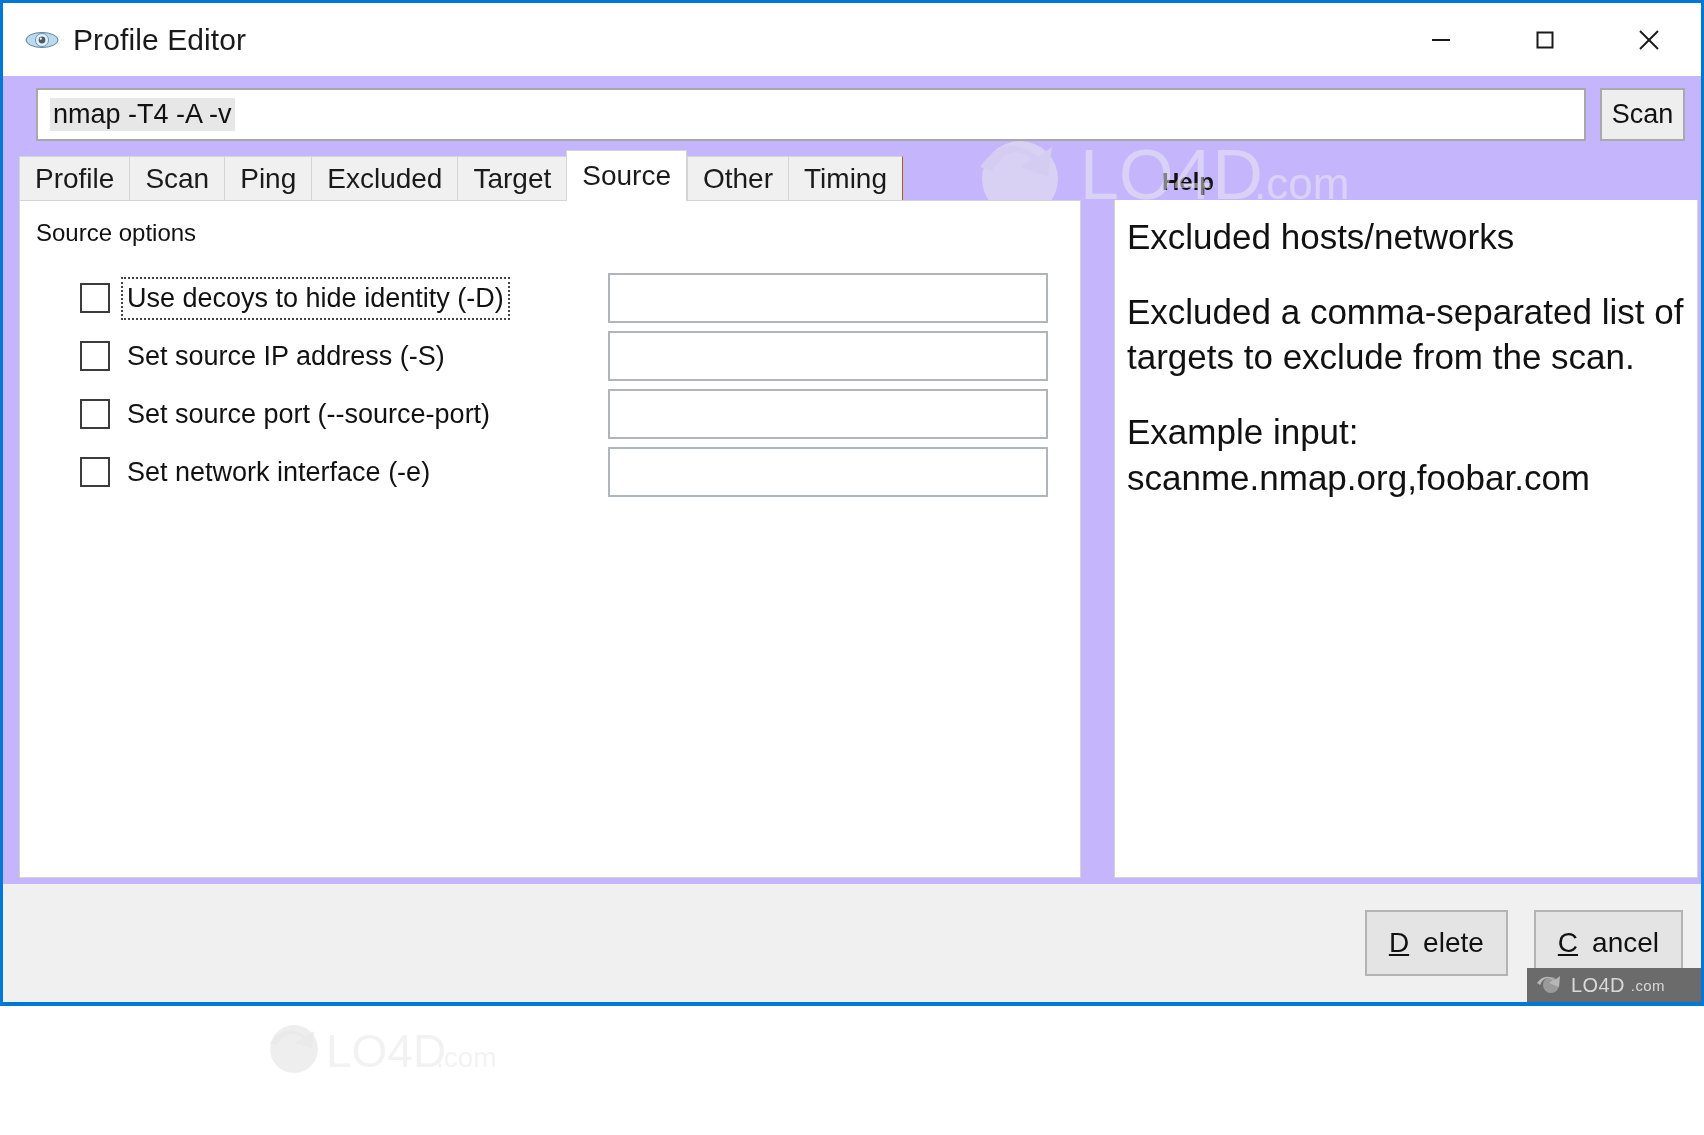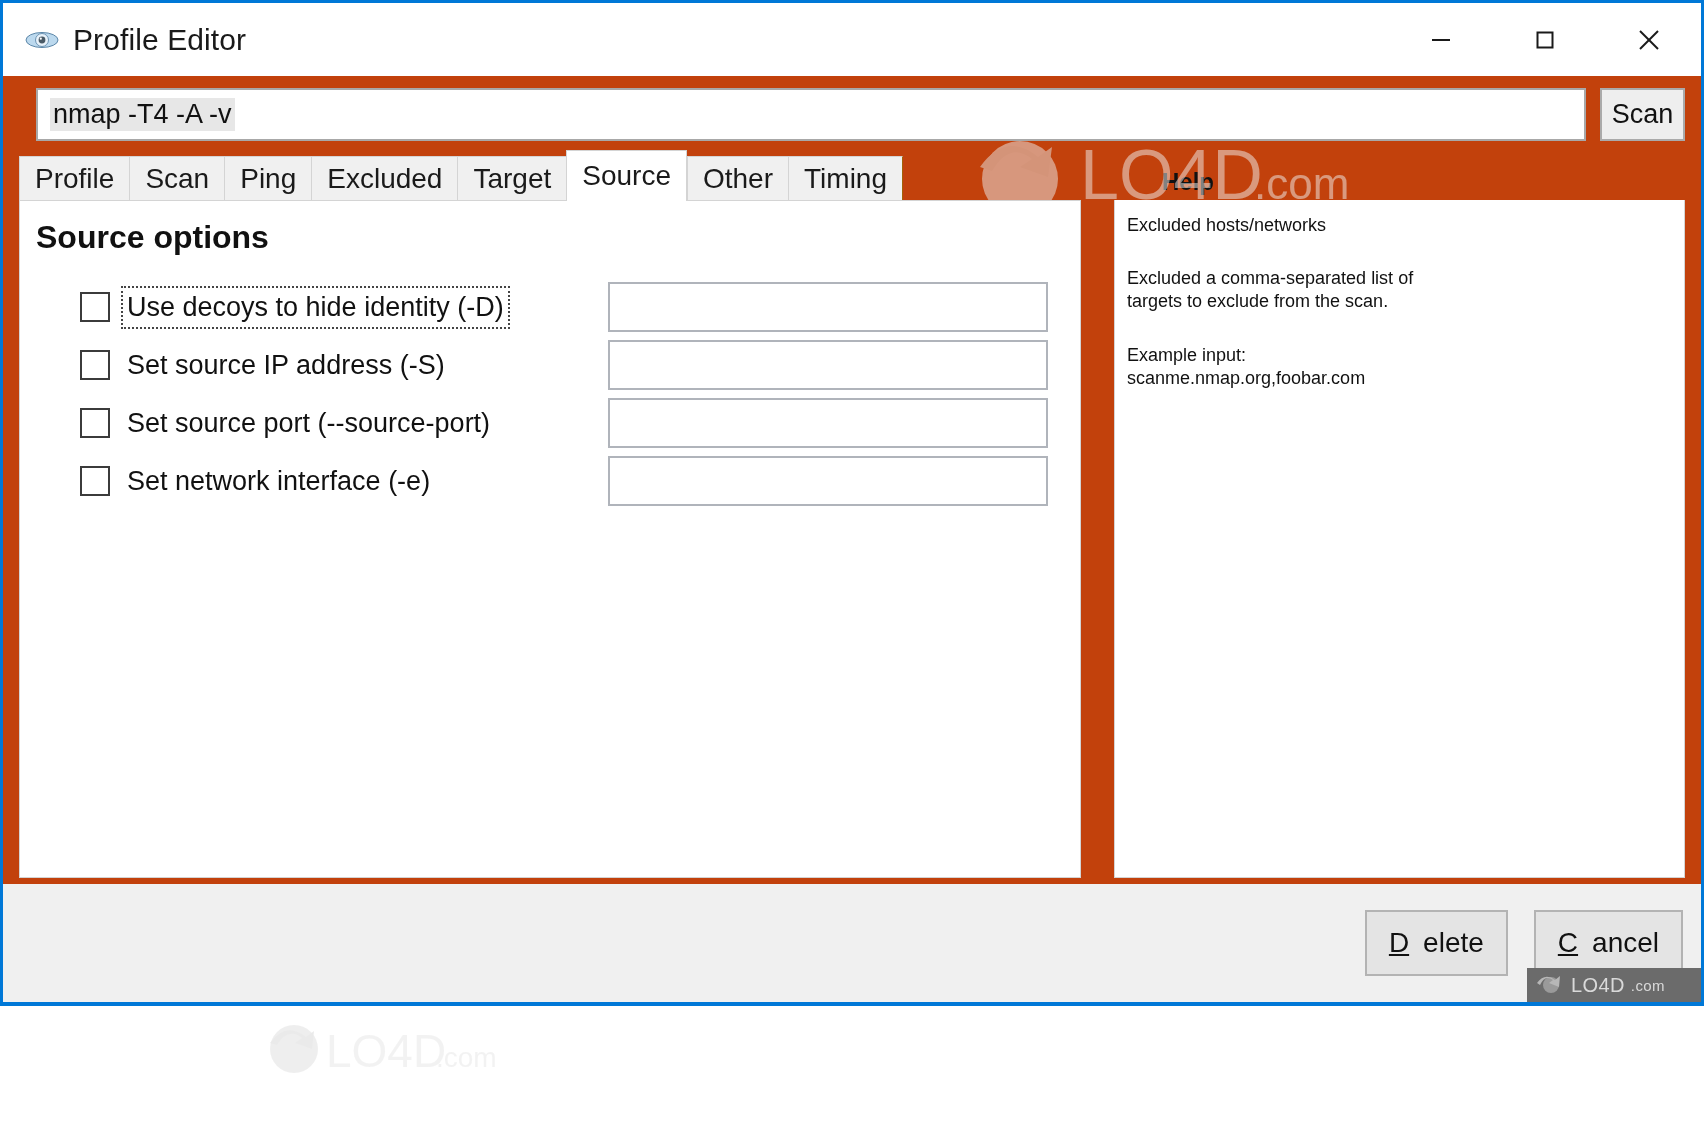--- a/index.html
+++ b/index.html
@@ -8,21 +8,21 @@
     width: 1704px; height: 1135px;
     overflow: hidden;
     background: #ffffff;
     font-family: "Liberation Sans", sans-serif;
   }
 
   #window {
     position: absolute;
     left: 0; top: 0;
     width: 1704px; height: 1006px;
-    background: #c2410c;
+    background: #c4b5fd;
     border: 3px solid #0078d7;
     border-bottom-width: 4px;
   }
 
   
   #titlebar {
     position: relative;
     height: 73px;
     background: #ffffff;
     display: flex;
@@ -134,22 +134,22 @@
 
   #tab-panel {
     border: 1px solid #d4d4d4;
     background: #ffffff;
     height: 678px;
     position: relative;
     z-index: 1;
   }
 
   #group-title {
-    font-size: 32px;
-    font-weight: bold;
+    font-size: 24px;
+    font-weight: normal;
     color: #111111;
     padding: 18px 14px 0 16px;
   }
 
   .opt-grid {
     margin-top: 22px;
     padding-left: 60px;
   }
   .opt-row {
     display: flex;
@@ -203,21 +203,21 @@
     margin-left: 48px;
   }
   #help-box {
     border: 1px solid #d4d4d4;
     border-top: none;
     background: #ffffff;
     height: 678px;
     padding: 14px 14px 0 12px;
   }
   .help-line {
-    font-size: 18px;
+    font-size: 35px;
     color: #111111;
     line-height: 1.29;
     white-space: nowrap;
   }
   .help-gap { height: 30px; }
 
   
   #footer {
     position: absolute;
     left: 0; right: 0; bottom: 0;

